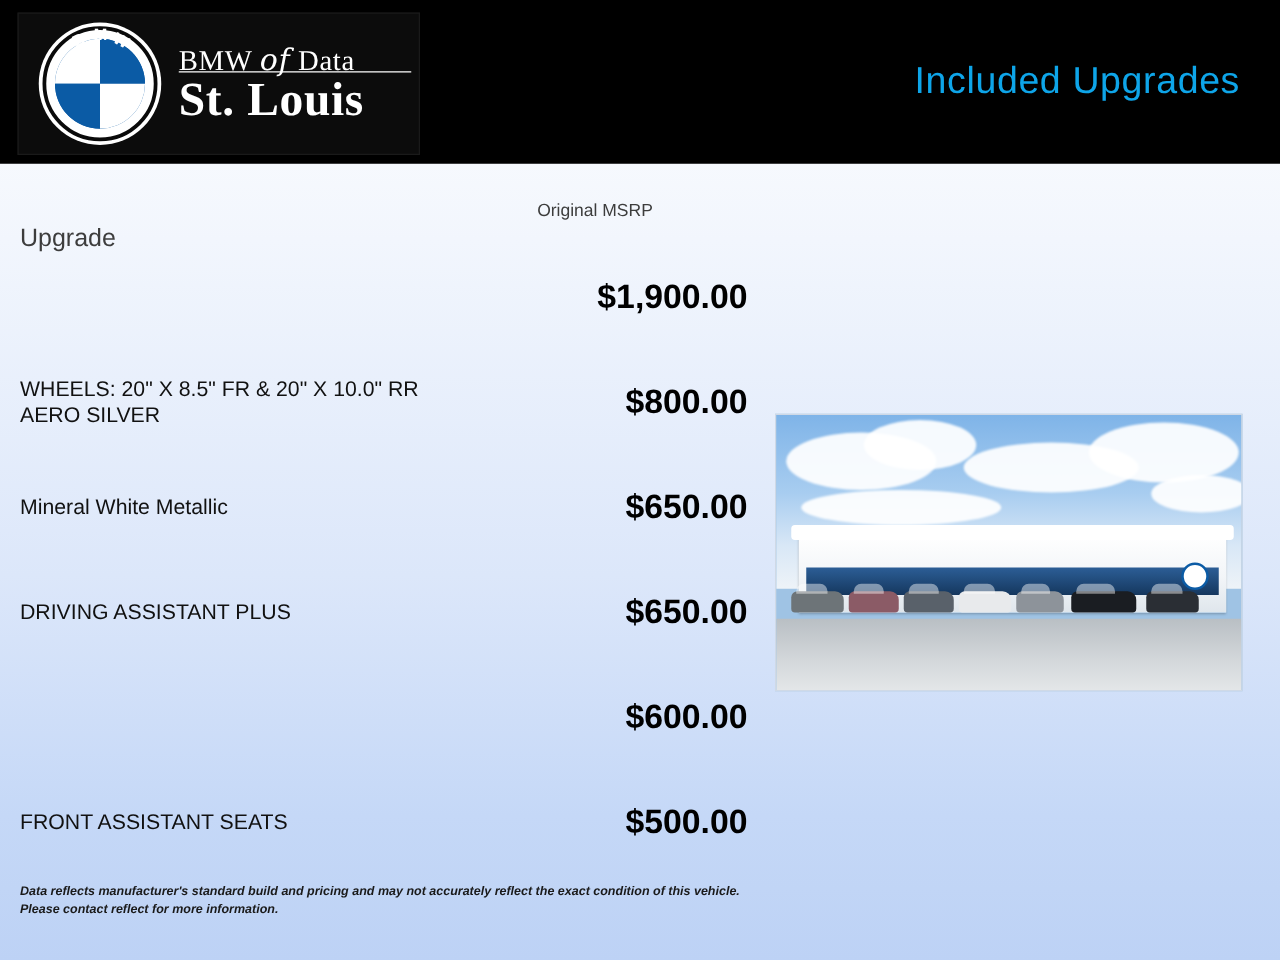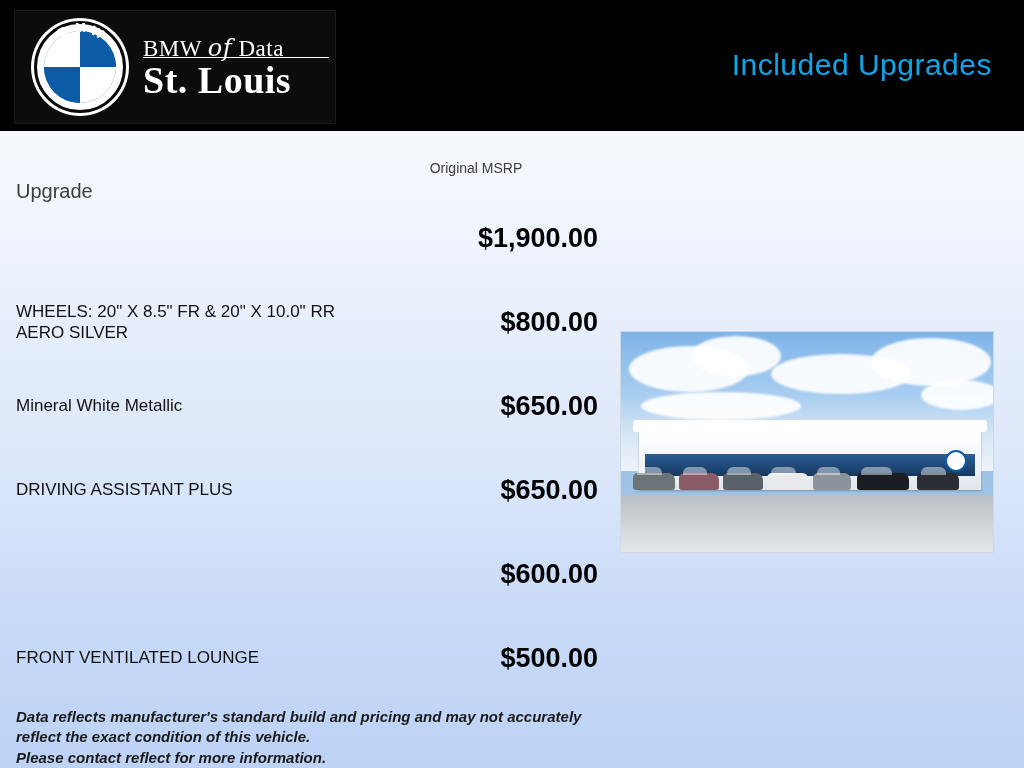--- a/index.html
+++ b/index.html
@@ -291,21 +291,21 @@
     border-radius: 6px 6px 0 0;
     background: rgba(255,255,255,0.45);
   }
 
   
   .disclaimer {
     position: absolute;
     left: 16px;
     top: 707px;
     width: 600px;
-    font-size: 15px;
+    font-size: 10px;
     font-style: italic;
     font-weight: bold;
     color: #1a1a1a;
     line-height: 1.35;
   }
 </style>
 </head>
 <body>
 
 <div class="page">
@@ -366,21 +366,21 @@
     <div class="row">
       <div class="row-label">DRIVING ASSISTANT PLUS</div>
       <div class="row-price">$650.00</div>
     </div>
 
     <div class="row">
       <div class="row-price">$600.00</div>
     </div>
 
     <div class="row">
-      <div class="row-label">FRONT VENTILATED LOUNGE</div>
+      <div class="row-label">FRONT ASSISTANT SEATS</div>
       <div class="row-price">$500.00</div>
     </div>
 
   </div>
 
   <div class="photo">
     <div class="sky">
       <div class="cloud c1"></div>
       <div class="cloud c2"></div>
       <div class="cloud c3"></div>

